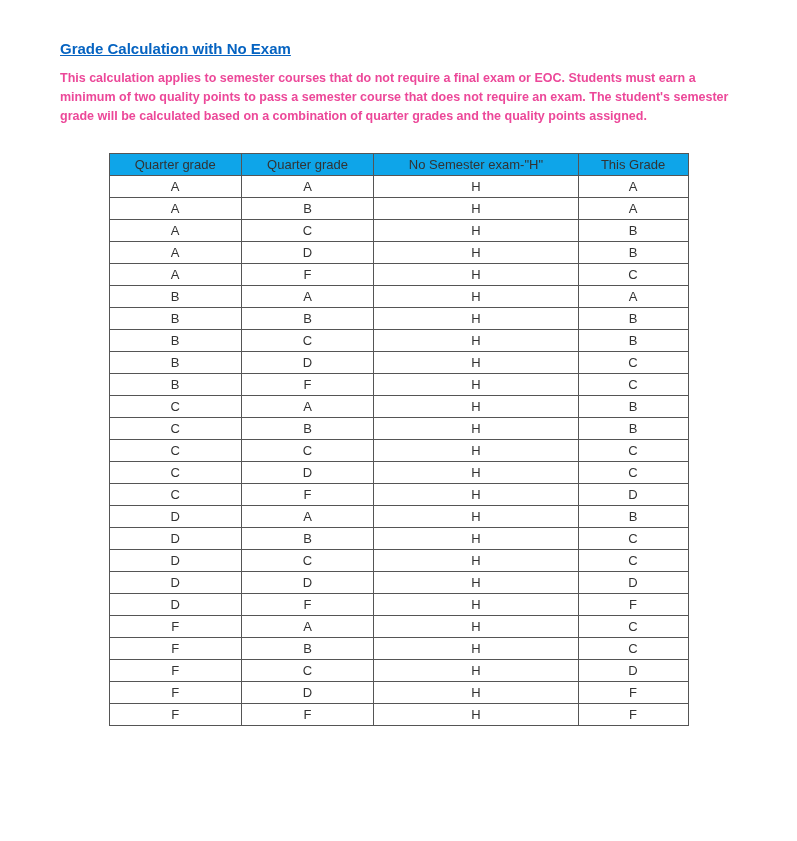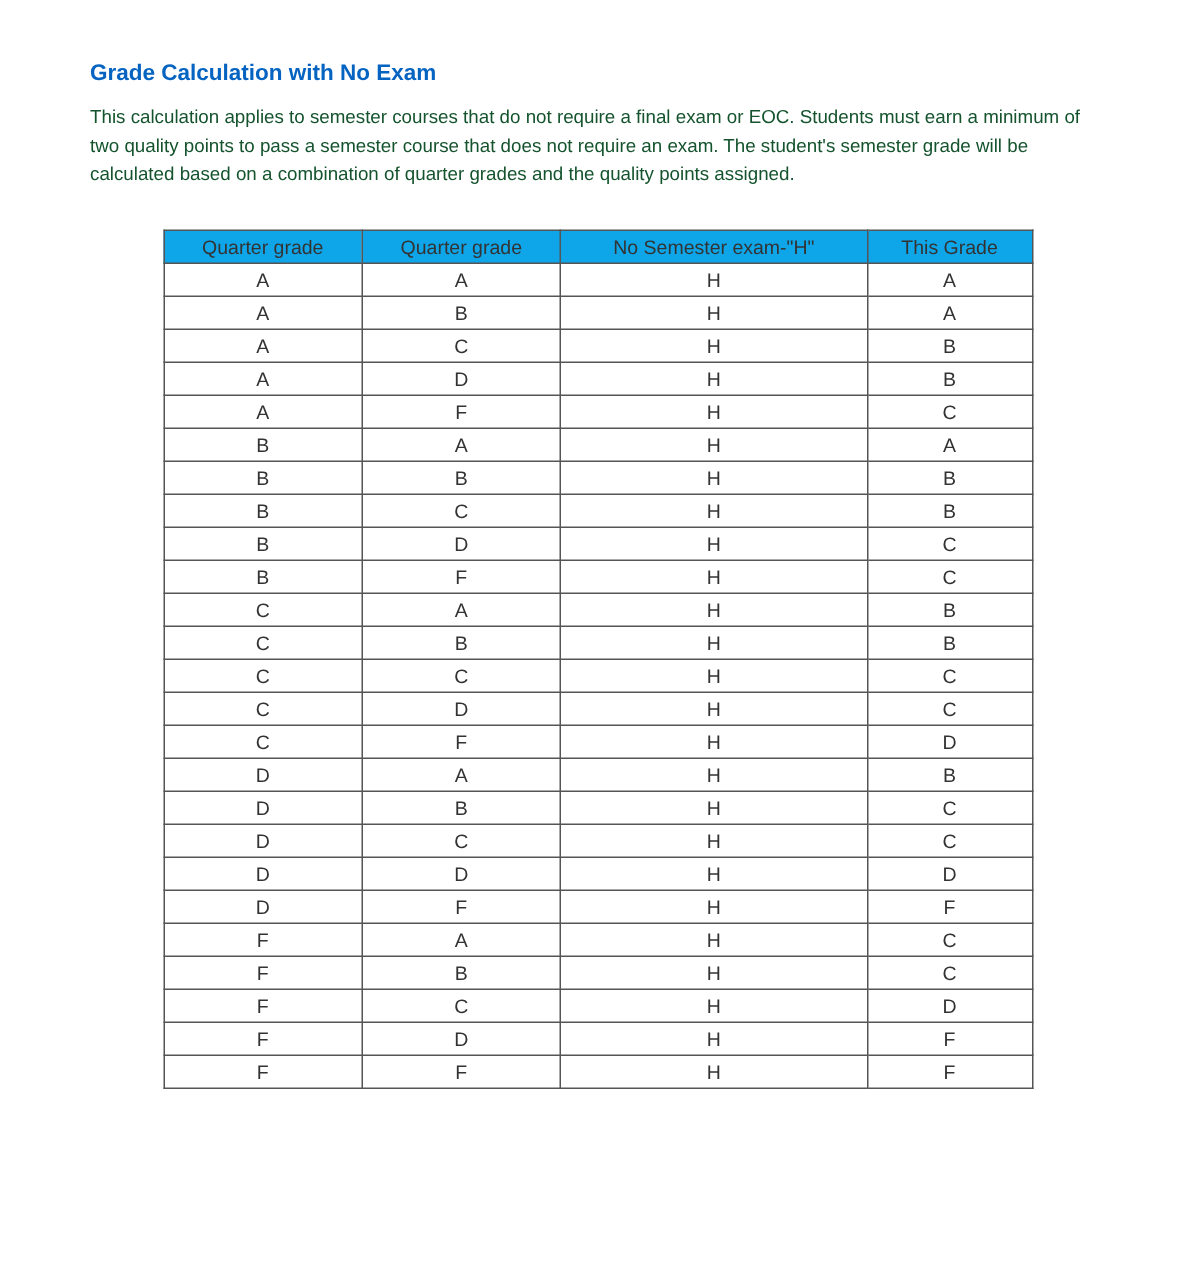--- a/index.html
+++ b/index.html
@@ -13,31 +13,33 @@
       font-size: 13px;
       color: #333;
       background: #fff;
       padding: 40px 60px;
       width: 797px;
       min-height: 841px;
     }
 
     .page-title {
       color: #0563c1;
+      text-decoration: underline;
       font-size: 15px;
       font-weight: bold;
       margin-bottom: 12px;
       cursor: pointer;
     }
 
     .description {
       font-size: 12.5px;
-      color: #14532d;
+      color: #ec4899;
       line-height: 1.5;
       margin-bottom: 28px;
+      font-weight: bold;
     }
 
     table {
       border-collapse: collapse;
       width: 580px;
       margin: 0 auto;
     }
 
     table th, table td {
       border: 1px solid #555;

